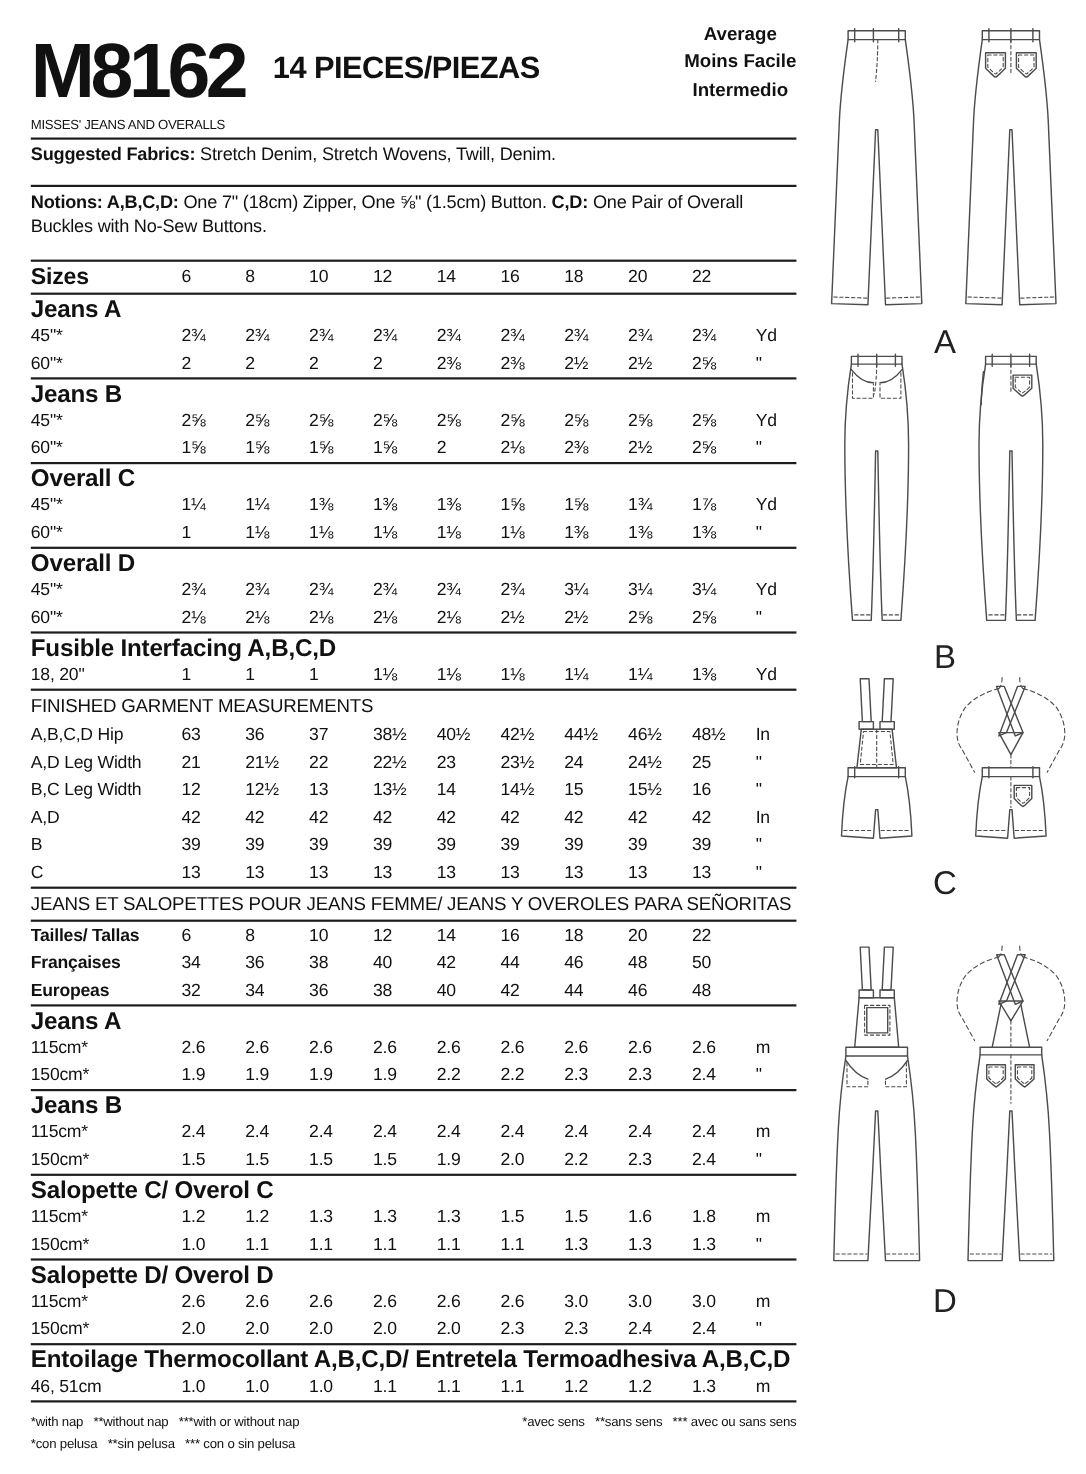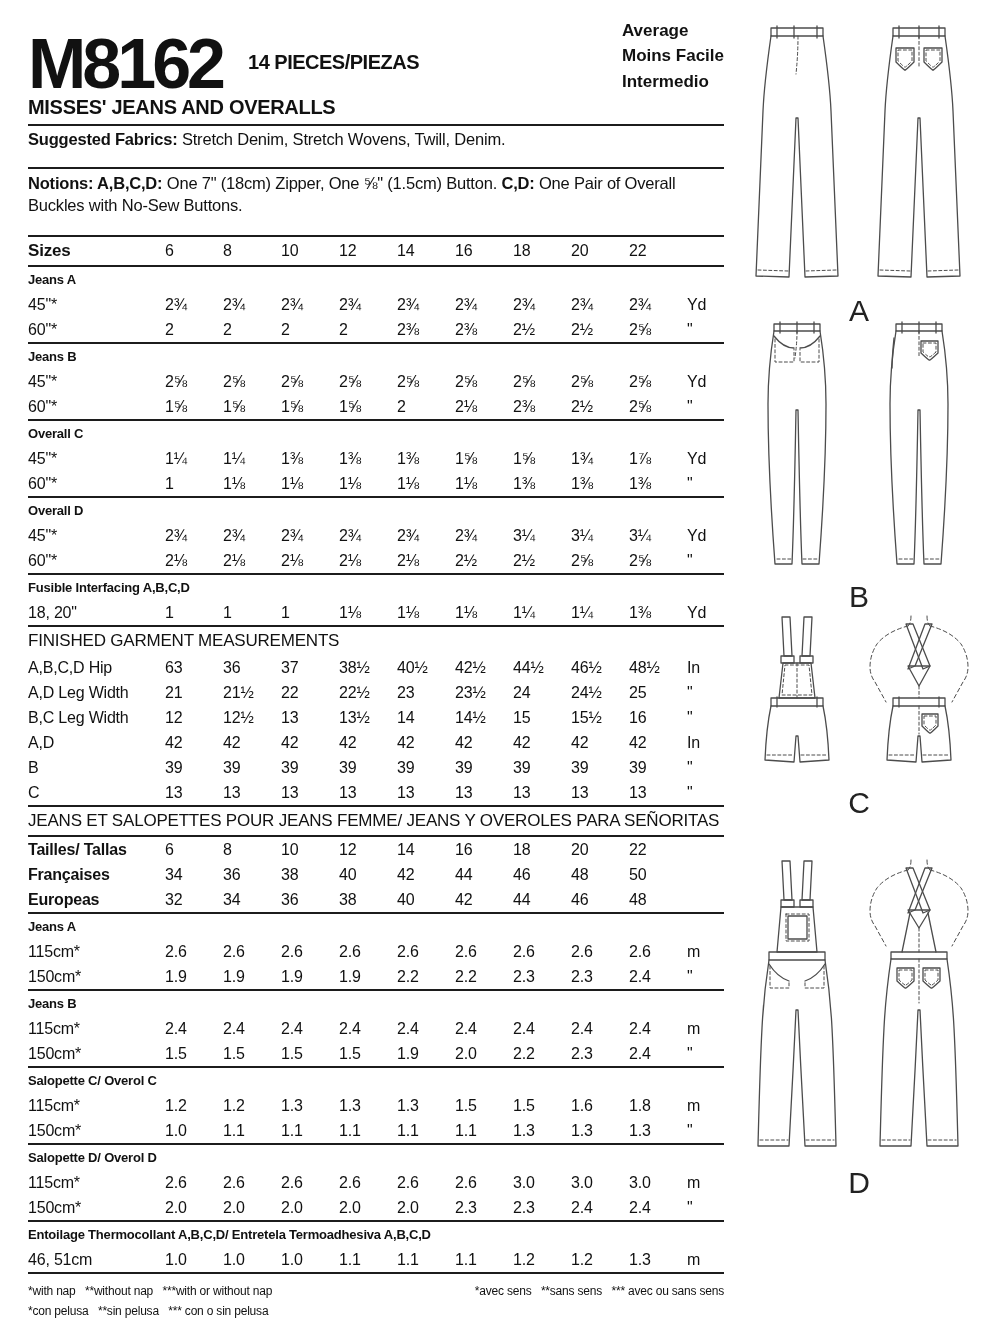--- a/index.html
+++ b/index.html
@@ -5,36 +5,36 @@
   html,body{margin:0;padding:0;background:#fff;}
   body{width:987px;height:1340px;position:relative;overflow:hidden;
        font-family:"Liberation Sans",sans-serif;color:#111;}
   .left{position:absolute;left:28px;top:12px;width:696px;}
   .right{position:absolute;left:742px;top:0;width:245px;height:1340px;}
 
   
   .masthead{display:flex;align-items:flex-end;justify-content:space-between;height:84px;}
   .mast-left{display:flex;align-items:center;gap:26px;}
   .patno{font-size:70px;font-weight:700;letter-spacing:-4px;line-height:.88;}
-  .pieces{font-size:20px;font-weight:700;letter-spacing:-.5px;padding-bottom:6px;}
-  .difficulty{text-align:left;font-size:17px;font-weight:700;line-height:1.5;padding-bottom:2px;}
-
-  .title{font-size:20px;font-weight:700;margin:0 0 0;padding:0 0 5px;letter-spacing:-.3px;}
+  .pieces{font-size:28px;font-weight:700;letter-spacing:-.5px;padding-bottom:6px;}
+  .difficulty{text-align:center;font-size:17px;font-weight:700;line-height:1.5;padding-bottom:2px;}
+
+  .title{font-size:12px;font-weight:400;margin:10px 0 0;padding:0 0 5px;letter-spacing:-.3px;}
   .rule-b{border-bottom:2.5px solid #1c1c1c;}
   .line{font-size:16.5px;margin:0;padding:4px 0 18px;letter-spacing:-.2px;}
   .line b{font-weight:700;}
   .notions{line-height:1.32;}
 
   
   .trow{display:grid;grid-template-columns:137px repeat(9,58px) 36px;
         height:25px;line-height:25px;font-size:16px;letter-spacing:-.2px;}
   .thead{height:28px;line-height:28px;}
-  .thead .row-label{font-weight:700;font-size:17px;}
+  .thead .row-label{font-weight:700;font-size:21px;}
   .szrow .row-label{font-weight:700;}
-  .sec-title{height:25px;line-height:25px;font-size:13px;font-weight:700;letter-spacing:-.2px;}
+  .sec-title{height:25px;line-height:25px;font-size:22px;font-weight:700;letter-spacing:-.2px;}
   .big-title{height:28px;line-height:28px;font-size:17px;font-weight:400;letter-spacing:-.2px;}
   .tsec{border-bottom:2.5px solid #1c1c1c;}
   .row-label,.value-cell,.unit-cell{overflow:visible;white-space:nowrap;}
 
   
   .footnotes{margin-top:2px;padding-top:5px;font-size:12px;letter-spacing:-.2px;}
   .fn-row{display:flex;justify-content:space-between;line-height:1.7;white-space:pre-wrap;text-align:center;}
 
   
   figure.view{position:absolute;margin:0;width:235px;text-align:center;}

